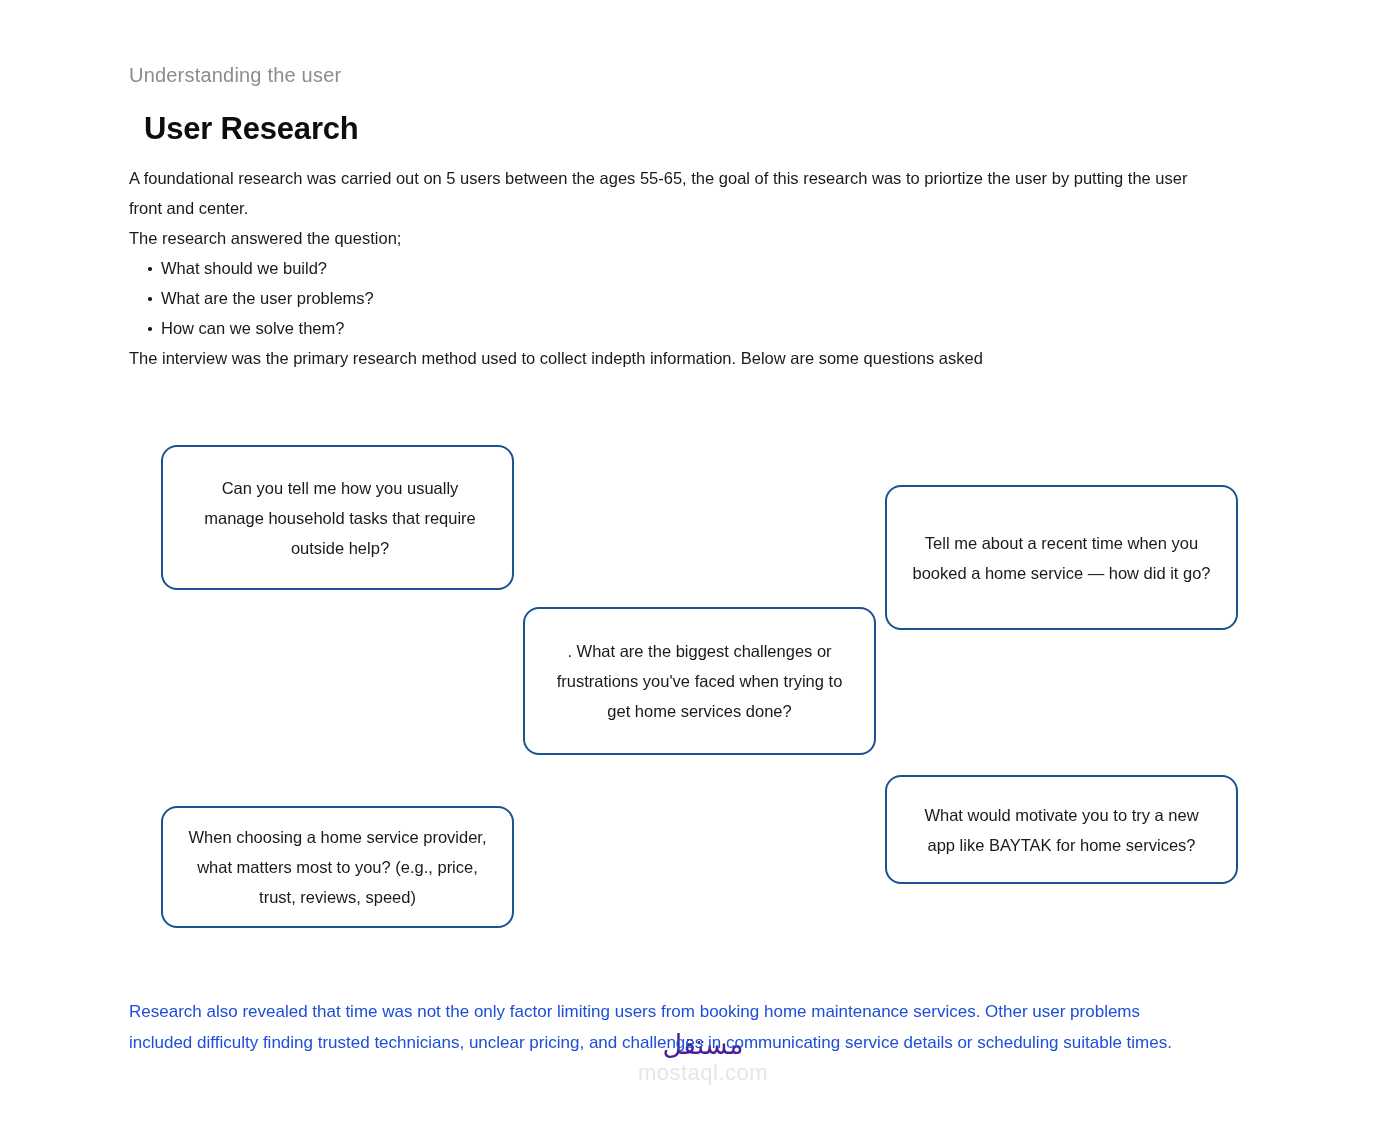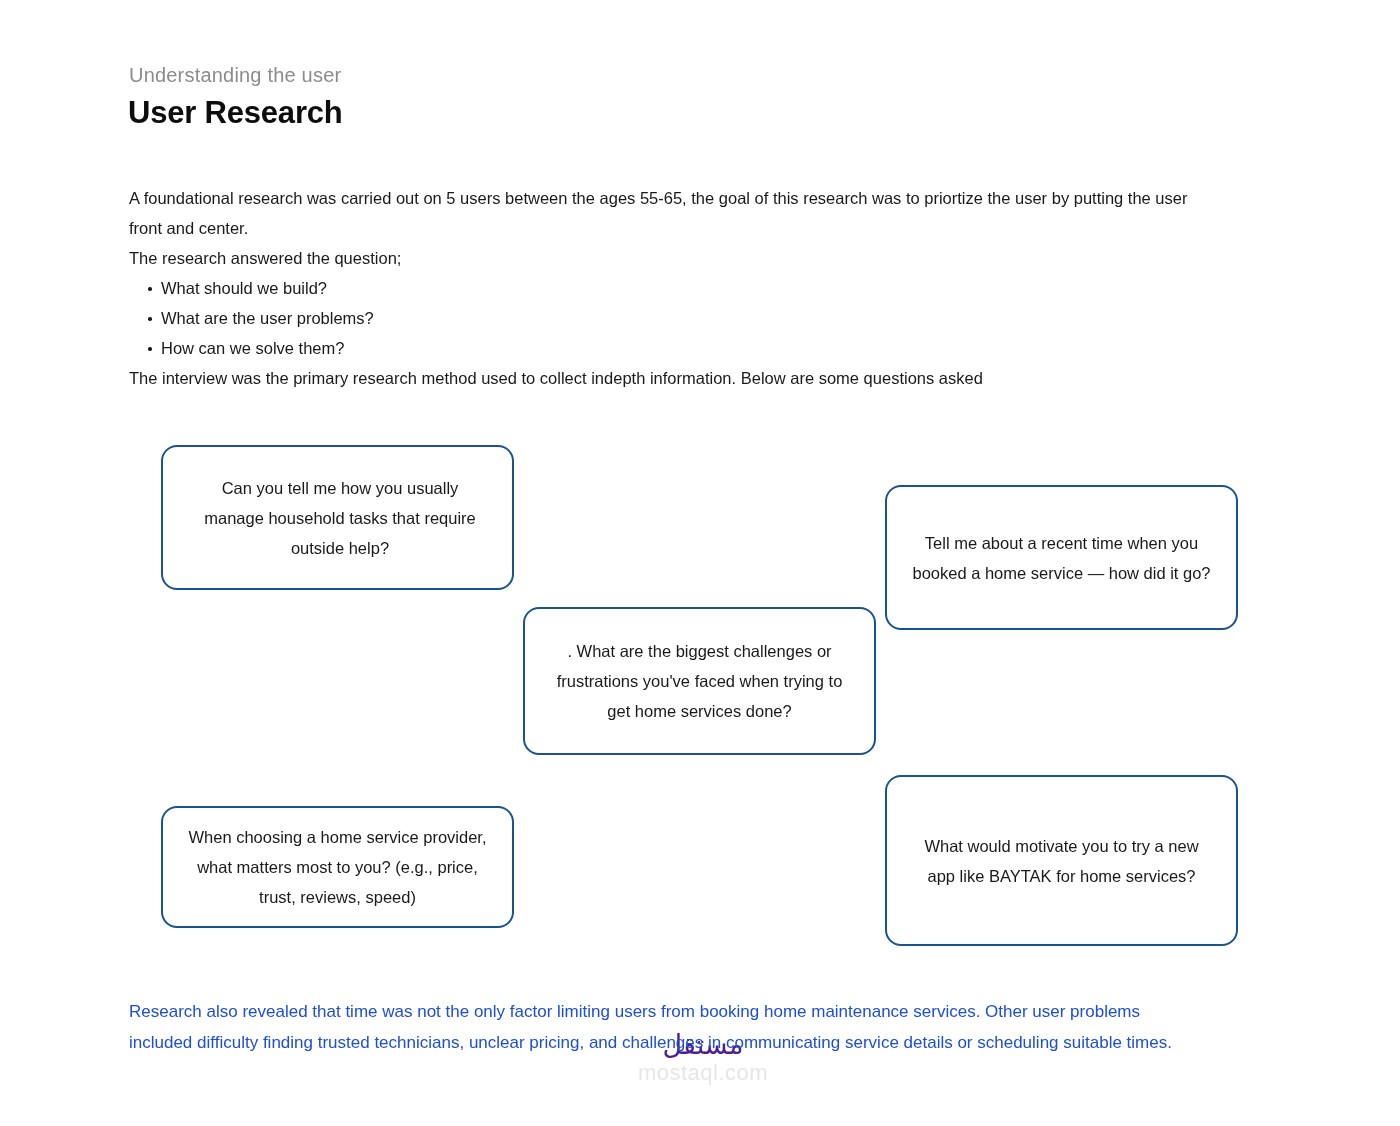--- a/index.html
+++ b/index.html
@@ -37,33 +37,32 @@
   }
   .page-title {
     position: absolute;
     left: 128px;
     top: 95px;
     font-size: 31px;
     font-weight: 700;
     letter-spacing: -0.2px;
     color: #0d0d0d;
     white-space: nowrap;
-    margin: 0;
+    margin: 16px;
   }
 
   
   .intro {
     position: absolute;
     left: 129px;
     top: 163px;
     width: 1070px;
     font-size: 16.5px;
     line-height: 30px;
     color: #1a1a1a;
-    margin-top: 20px;
   }
   .intro p { margin: 0; }
   .intro ul {
     margin: 0;
     padding: 0;
     list-style: none;
   }
   .intro li {
     position: relative;
     padding-left: 32px;
@@ -95,21 +94,21 @@
     font-size: 16.5px;
     line-height: 30px;
     color: #1a1a1a;
     padding: 10px 22px;
   }
 
   .qcard-tl { left: 161px;  top: 445px; width: 353px; height: 145px; padding-left: 27px; }
   .qcard-tr { left: 885px;  top: 445px; width: 353px; height: 145px; margin-top: 40px; }
   .qcard-c  { left: 523px;  top: 607px; width: 353px; height: 148px; }
   .qcard-bl { left: 161px;  top: 775px; width: 353px; height: 122px; margin-top: 31px; }
-  .qcard-br { left: 885px;  top: 775px; width: 353px; height: 171px; }
+  .qcard-br { left: 885px;  top: 775px; width: 353px; height: 109px; }
 
   .qcard-text { display: block; }
 
   
   .closing {
     position: absolute;
     left: 129px;
     top: 997px;
     width: 1065px;
     font-size: 17px;

